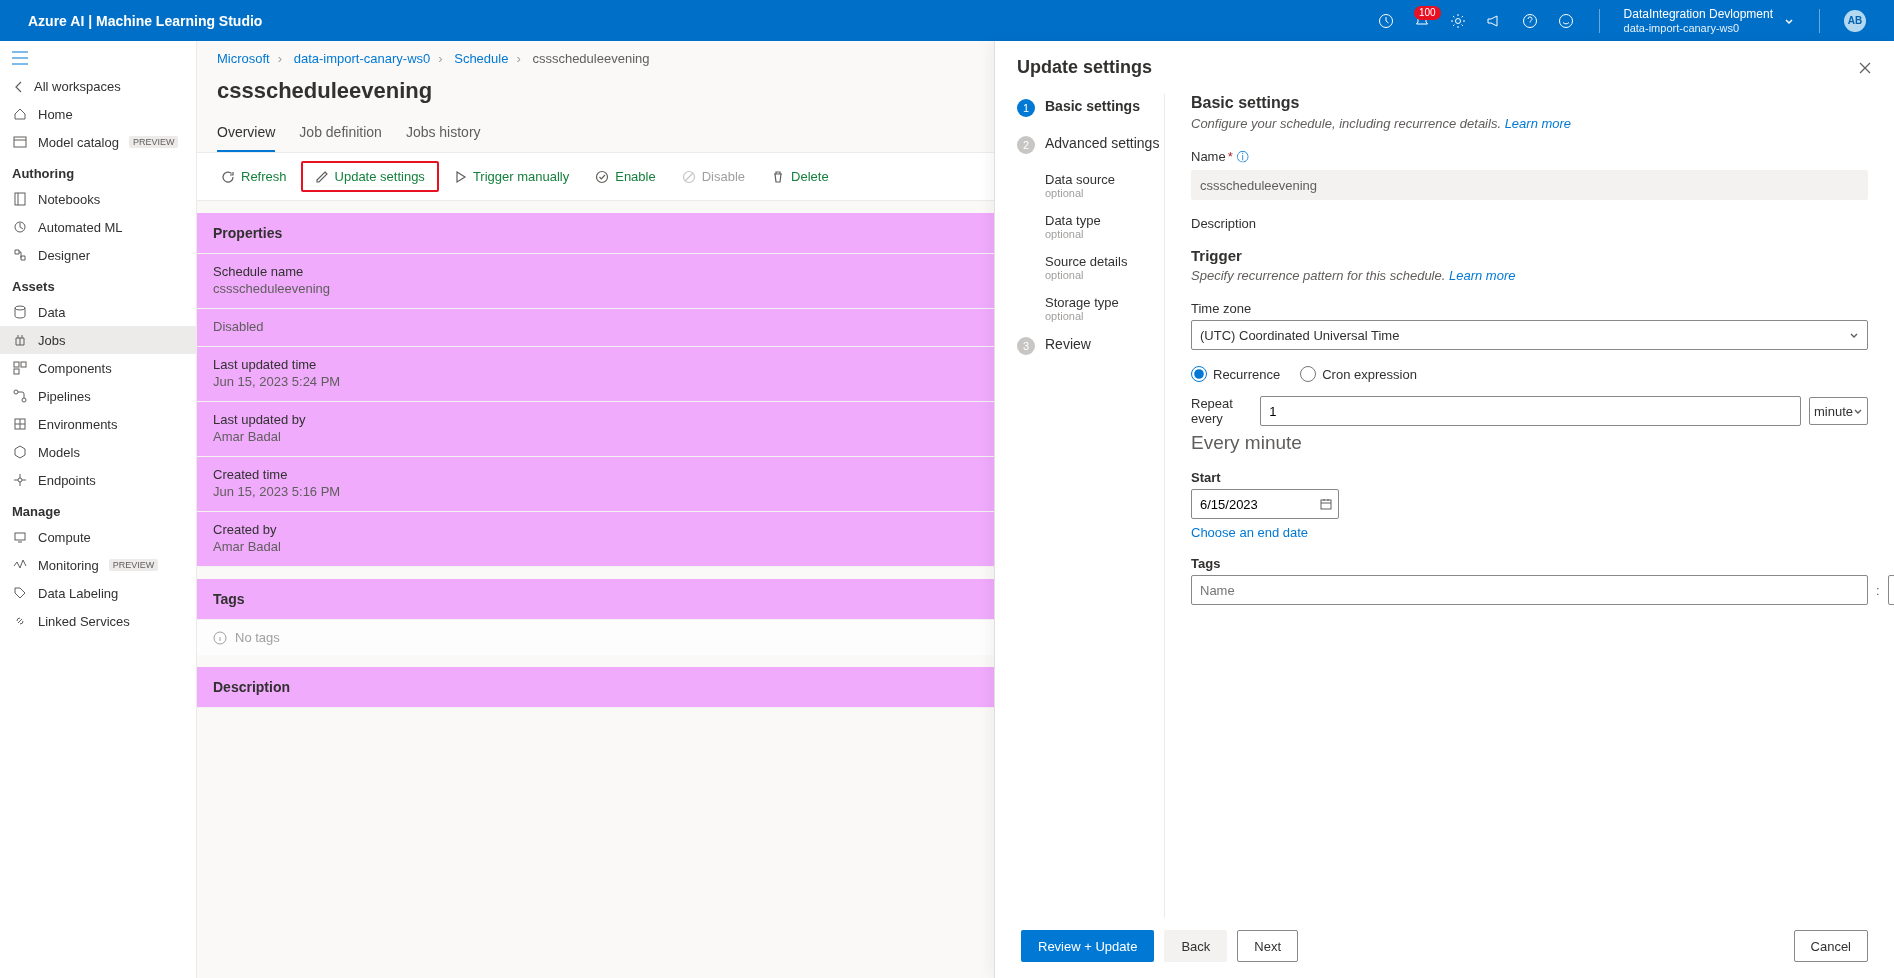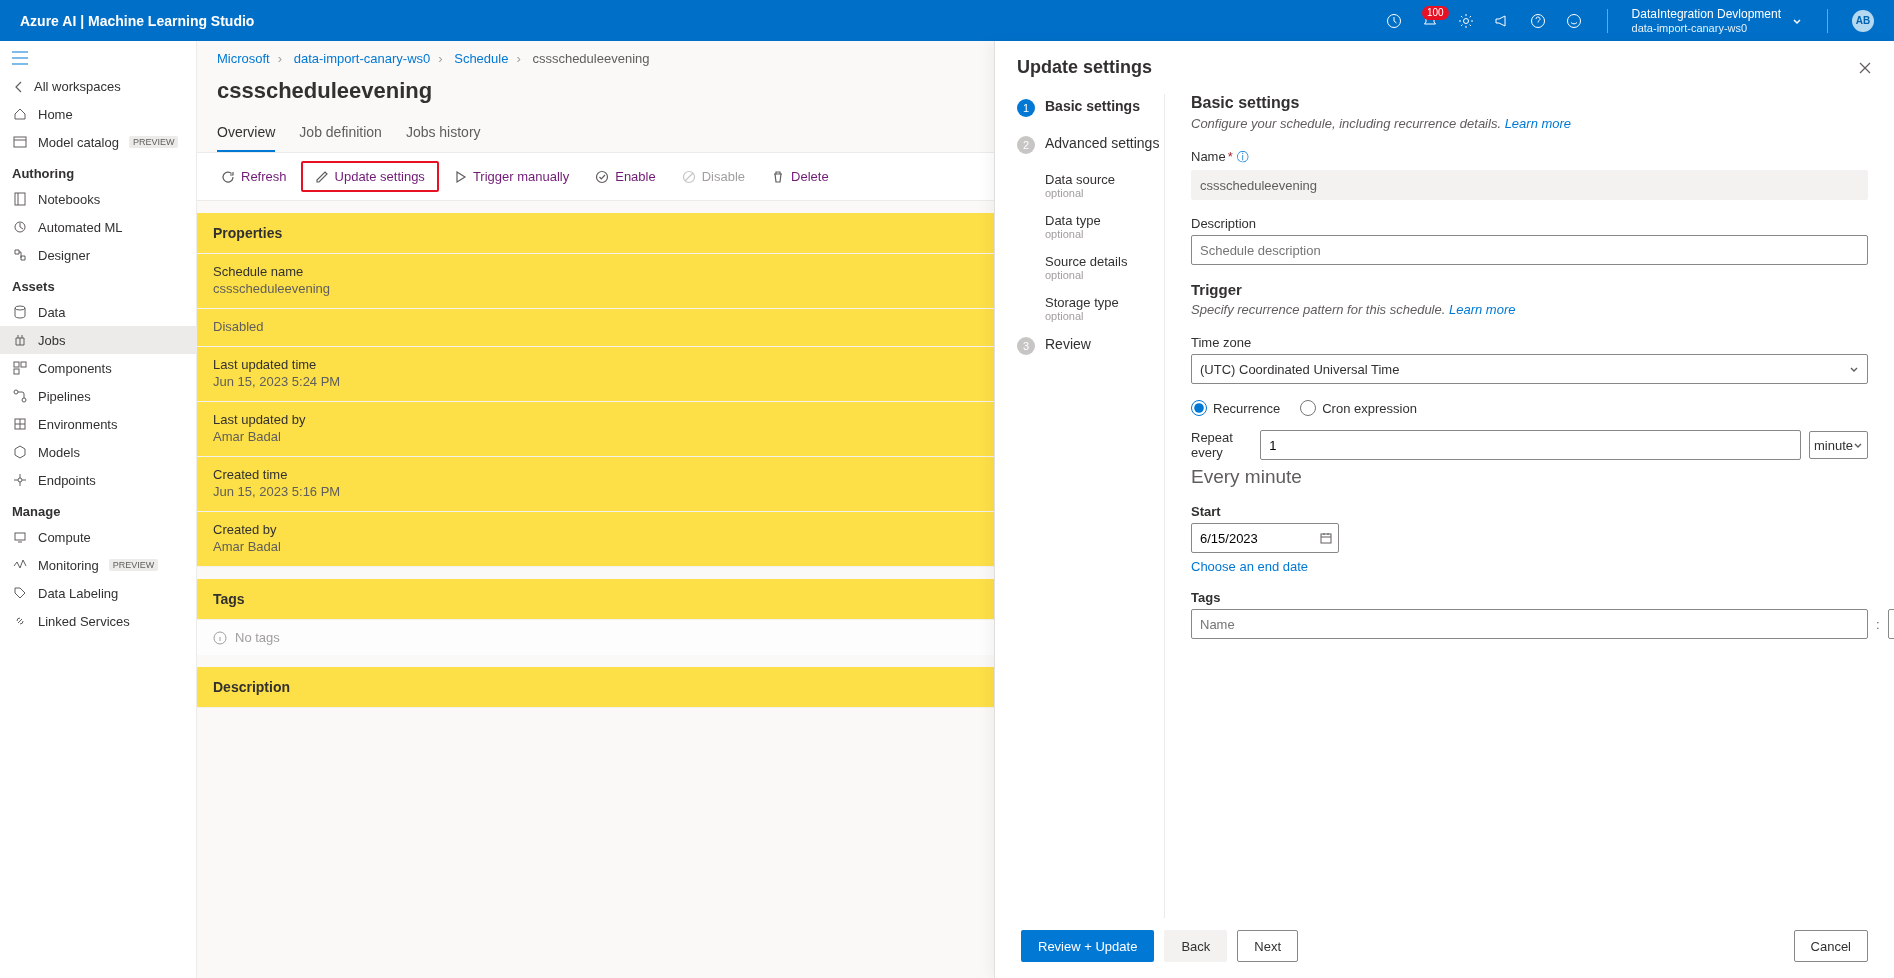--- a/index.html
+++ b/index.html
@@ -1,19 +1,19 @@
 <!DOCTYPE html>
 <html><head>
 <meta charset="utf-8">
 <style>
 * { margin: 0; padding: 0; box-sizing: border-box; font-family: "Segoe UI", -apple-system, sans-serif; }
 body { font-size: 13px; color: #323130; background: #fff; overflow: hidden; }
 
 
-.top-header { height: 41px; background: #006fc8; color: #fff; display: flex; align-items: center; padding: 0 20px; font-size: 14px; }
+.top-header { height: 41px; background: #006fc8; color: #fff; display: flex; align-items: center; padding: 0 28px; font-size: 14px; }
 .top-header .brand { font-weight: 600; }
 .top-header .spacer { flex: 1; }
 .top-header .header-icons { display: flex; align-items: center; gap: 18px; }
 .top-header .header-icons .icon { position: relative; display: flex; align-items: center; justify-content: center; width: 18px; height: 18px; cursor: pointer; }
 .top-header .badge { position: absolute; top: -6px; right: -10px; background: #e81123; color:#fff; border-radius: 8px; font-size: 10px; padding: 0 5px; line-height: 14px; }
 .top-header .divider { width: 1px; height: 24px; background: rgba(255,255,255,0.4); margin: 0 6px; }
 .top-header .account { display: flex; align-items: center; gap: 10px; font-size: 12px; }
 .top-header .account .lines { line-height: 14px; }
 .top-header .avatar { width: 22px; height: 22px; border-radius: 50%; background: #b4d8f0; color:#0063b1; font-size: 10px; display:flex; align-items:center; justify-content:center; font-weight:600; }
 
@@ -37,27 +37,27 @@
 .breadcrumbs a { color:#0078d4; text-decoration:none; }
 .breadcrumbs .sep { color:#a19f9d; margin: 0 8px; }
 .breadcrumbs .current { color:#605e5c; }
 .page-title { font-size: 22px; font-weight:600; padding: 6px 20px 14px; }
 
 .tabs { display:flex; gap: 24px; padding: 0 20px; border-bottom: 1px solid #edebe9; }
 .tabs .tab { padding: 6px 0 10px; font-size:14px; color:#605e5c; cursor:pointer; border-bottom: 2px solid transparent; }
 .tabs .tab.active { color:#323130; border-bottom-color:#0078d4; font-weight:400; }
 
 .toolbar { display:flex; align-items:center; gap: 2px; padding: 8px 12px; background:#fff; border-bottom:1px solid #edebe9; }
-.toolbar .tbtn { display:flex; align-items:center; gap:6px; padding: 6px 12px; font-size:13px; color:#701a75; cursor:pointer; border-radius:2px; }
+.toolbar .tbtn { display:flex; align-items:center; gap:6px; padding: 6px 12px; font-size:13px; color:#15803d; cursor:pointer; border-radius:2px; }
 .toolbar .tbtn.disabled { color:#a19f9d; }
 .toolbar .tbtn .ticon { color:#605e5c; display:inline-flex; }
 .toolbar .tbtn.disabled .ticon { color:#c8c6c4; }
 .toolbar .annot-box { border: 2px solid #e81123; border-radius:2px; }
 
-.section-card { background:#fde047; margin: 12px 0 0 0; }
+.section-card { background:#f0abfc; margin: 12px 0 0 0; }
 .section-card .section-header { font-weight:600; padding: 12px 16px; font-size:14px; border-bottom: 1px solid #f3f2f1; }
 .section-card .prop-row { padding: 10px 16px 12px; border-bottom: 1px solid #f3f2f1; }
 .section-card .prop-row .p-label { font-size:13px; color:#323130; margin-bottom:2px; }
 .section-card .prop-row .p-value { font-size:13px; color:#605e5c; }
 .section-card .empty-row { display:flex; align-items:center; gap:8px; padding:10px 16px; color:#a19f9d; font-size:13px; background:#fdfdfd; }
 .section-card .empty-row .info-icon { color:#a19f9d; }
 
 
 .right-panel { width: 900px; border-left: 1px solid #e1dfdd; background:#fff; display:flex; flex-direction:column; box-shadow: -6px 0 12px rgba(0,0,0,0.04); position:relative; }
 .panel-header { display:flex; align-items:center; justify-content:space-between; padding: 16px 22px 16px 22px; }
@@ -504,21 +504,20 @@
         <h3>Basic settings</h3>
         <div class="subtext"><span>Configure your schedule, including recurrence details. </span><a href="#">Learn more</a></div>
 
         <div class="field">
           <label><span>Name</span><span class="req">*</span><span class="info">ⓘ</span></label>
           <input type="text" readonly="" value="cssscheduleevening" style="">
         </div>
 
         <div class="field">
           <label>Description</label>
-          <input type="text" placeholder="Schedule description" style="">
         </div>
 
         <h4>Trigger</h4>
         <div class="subtext"><span>Specify recurrence pattern for this schedule. </span><a href="#">Learn more</a></div>
 
         <div class="field">
           <label>Time zone</label>
           <div class="select-wrap">
             <input type="text" readonly="" style="background: rgb(255, 255, 255); border-color: rgb(138, 136, 134); color: rgb(50, 49, 48); cursor: pointer;" value="(UTC) Coordinated Universal Time">
             <span class="chev">

